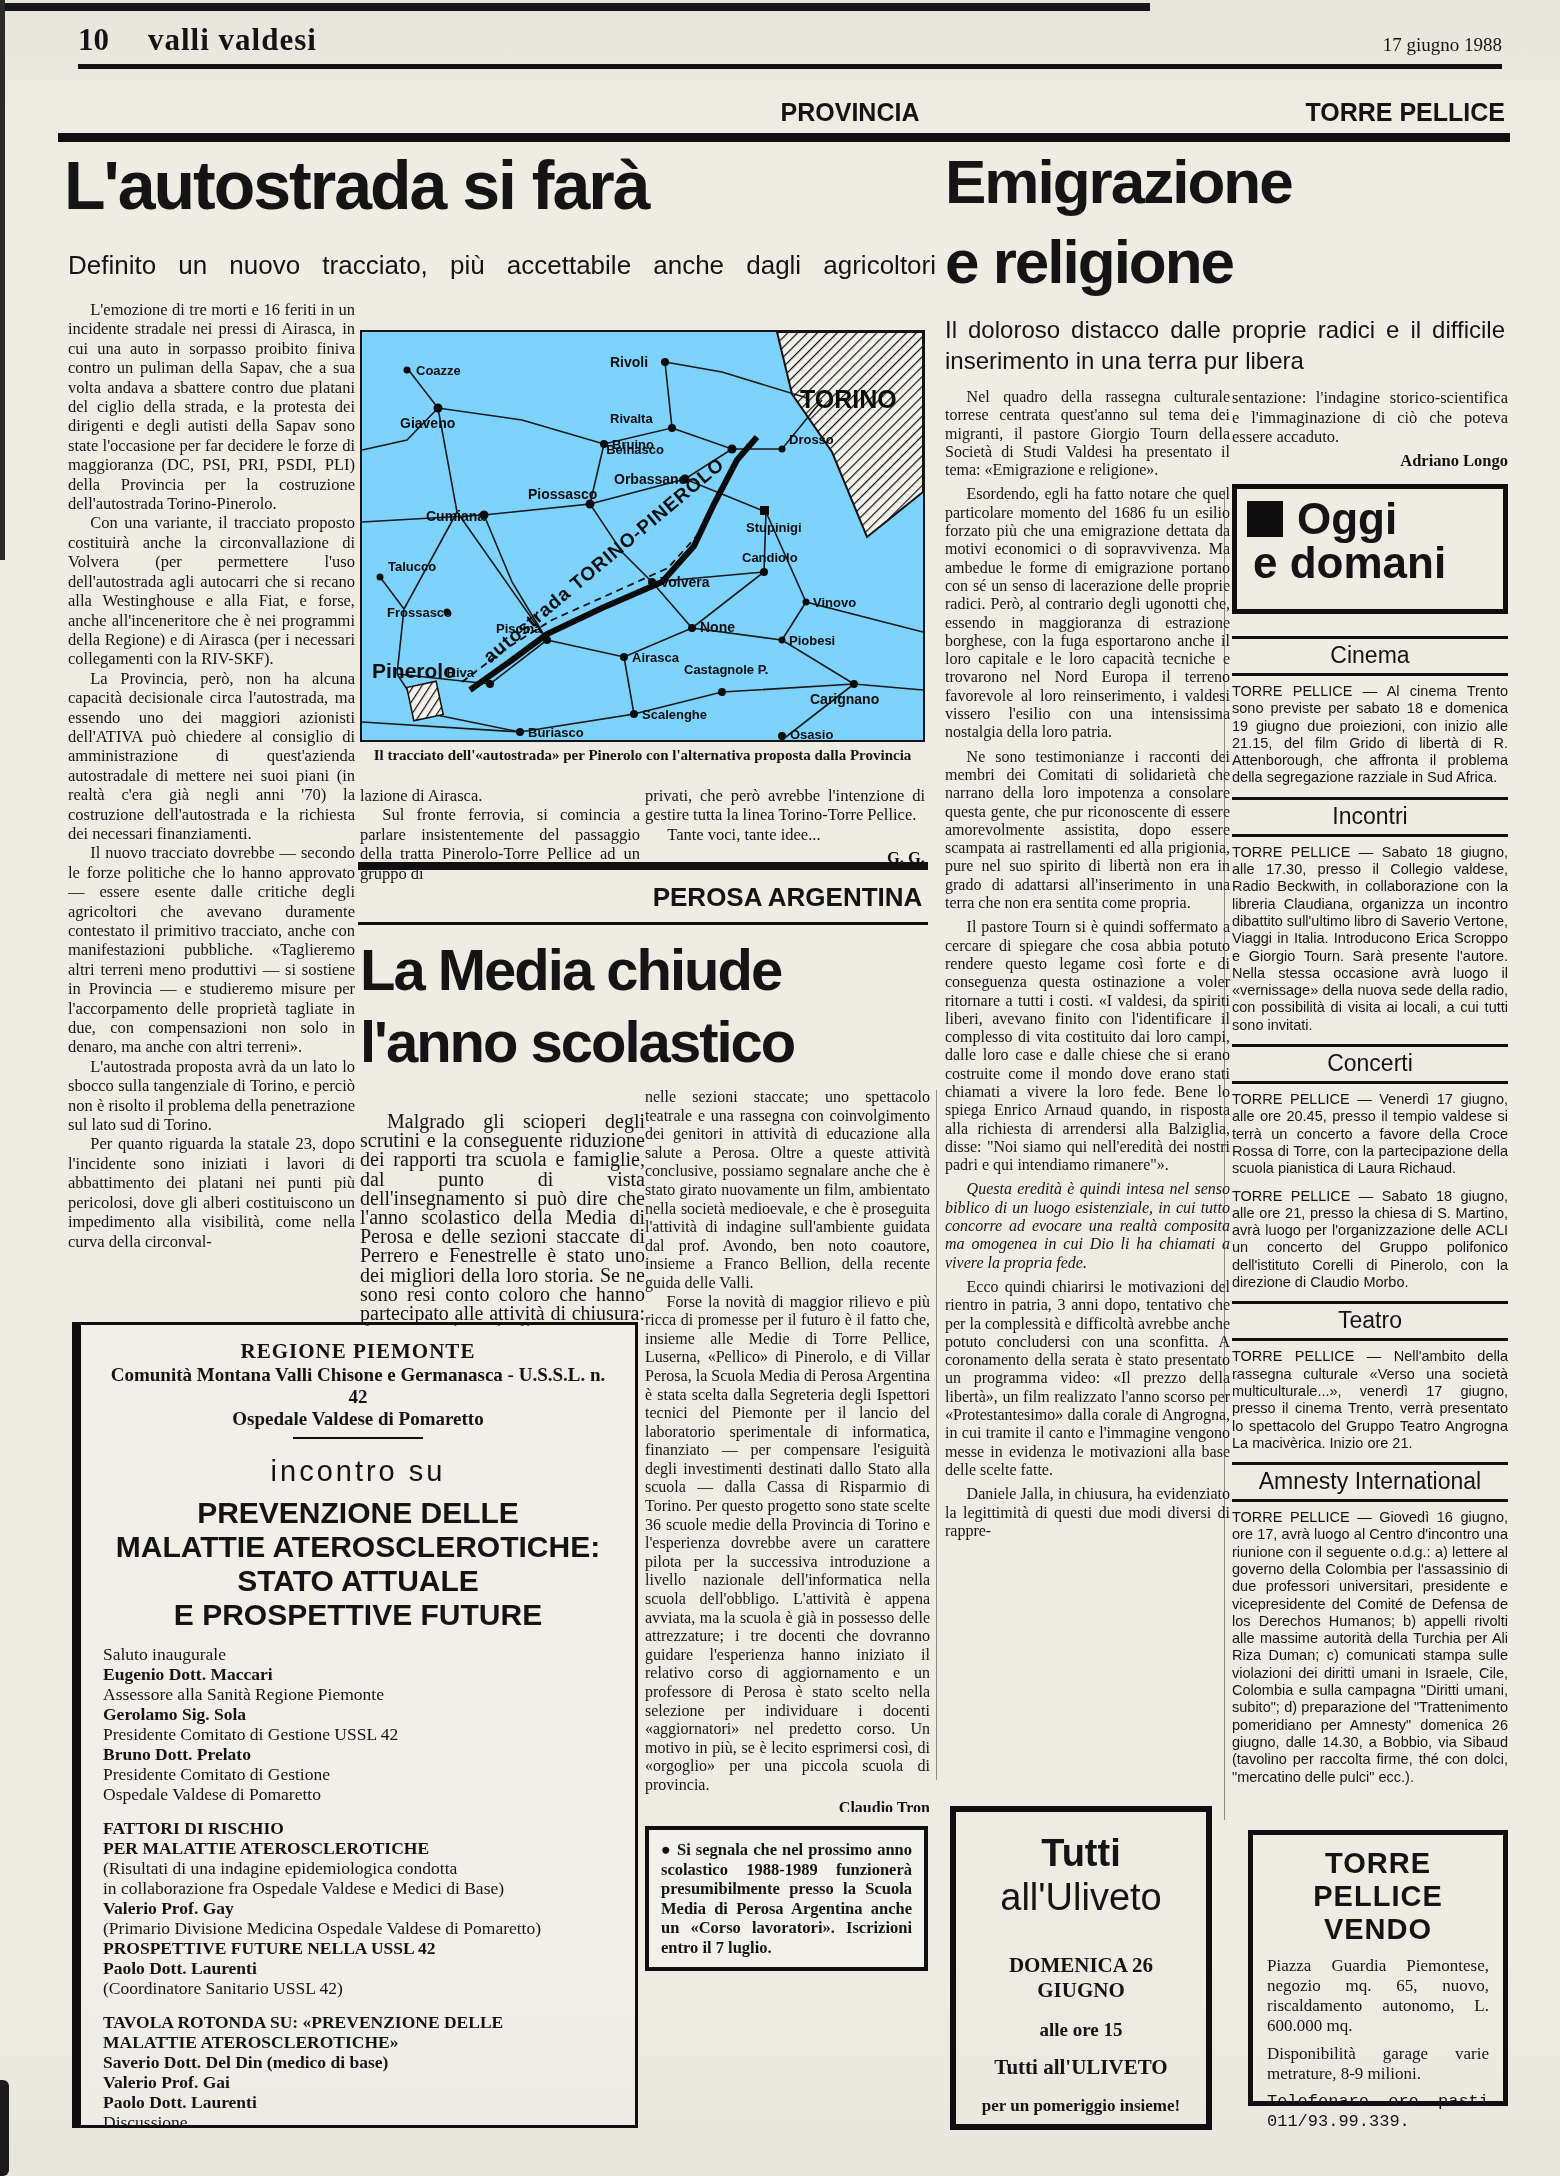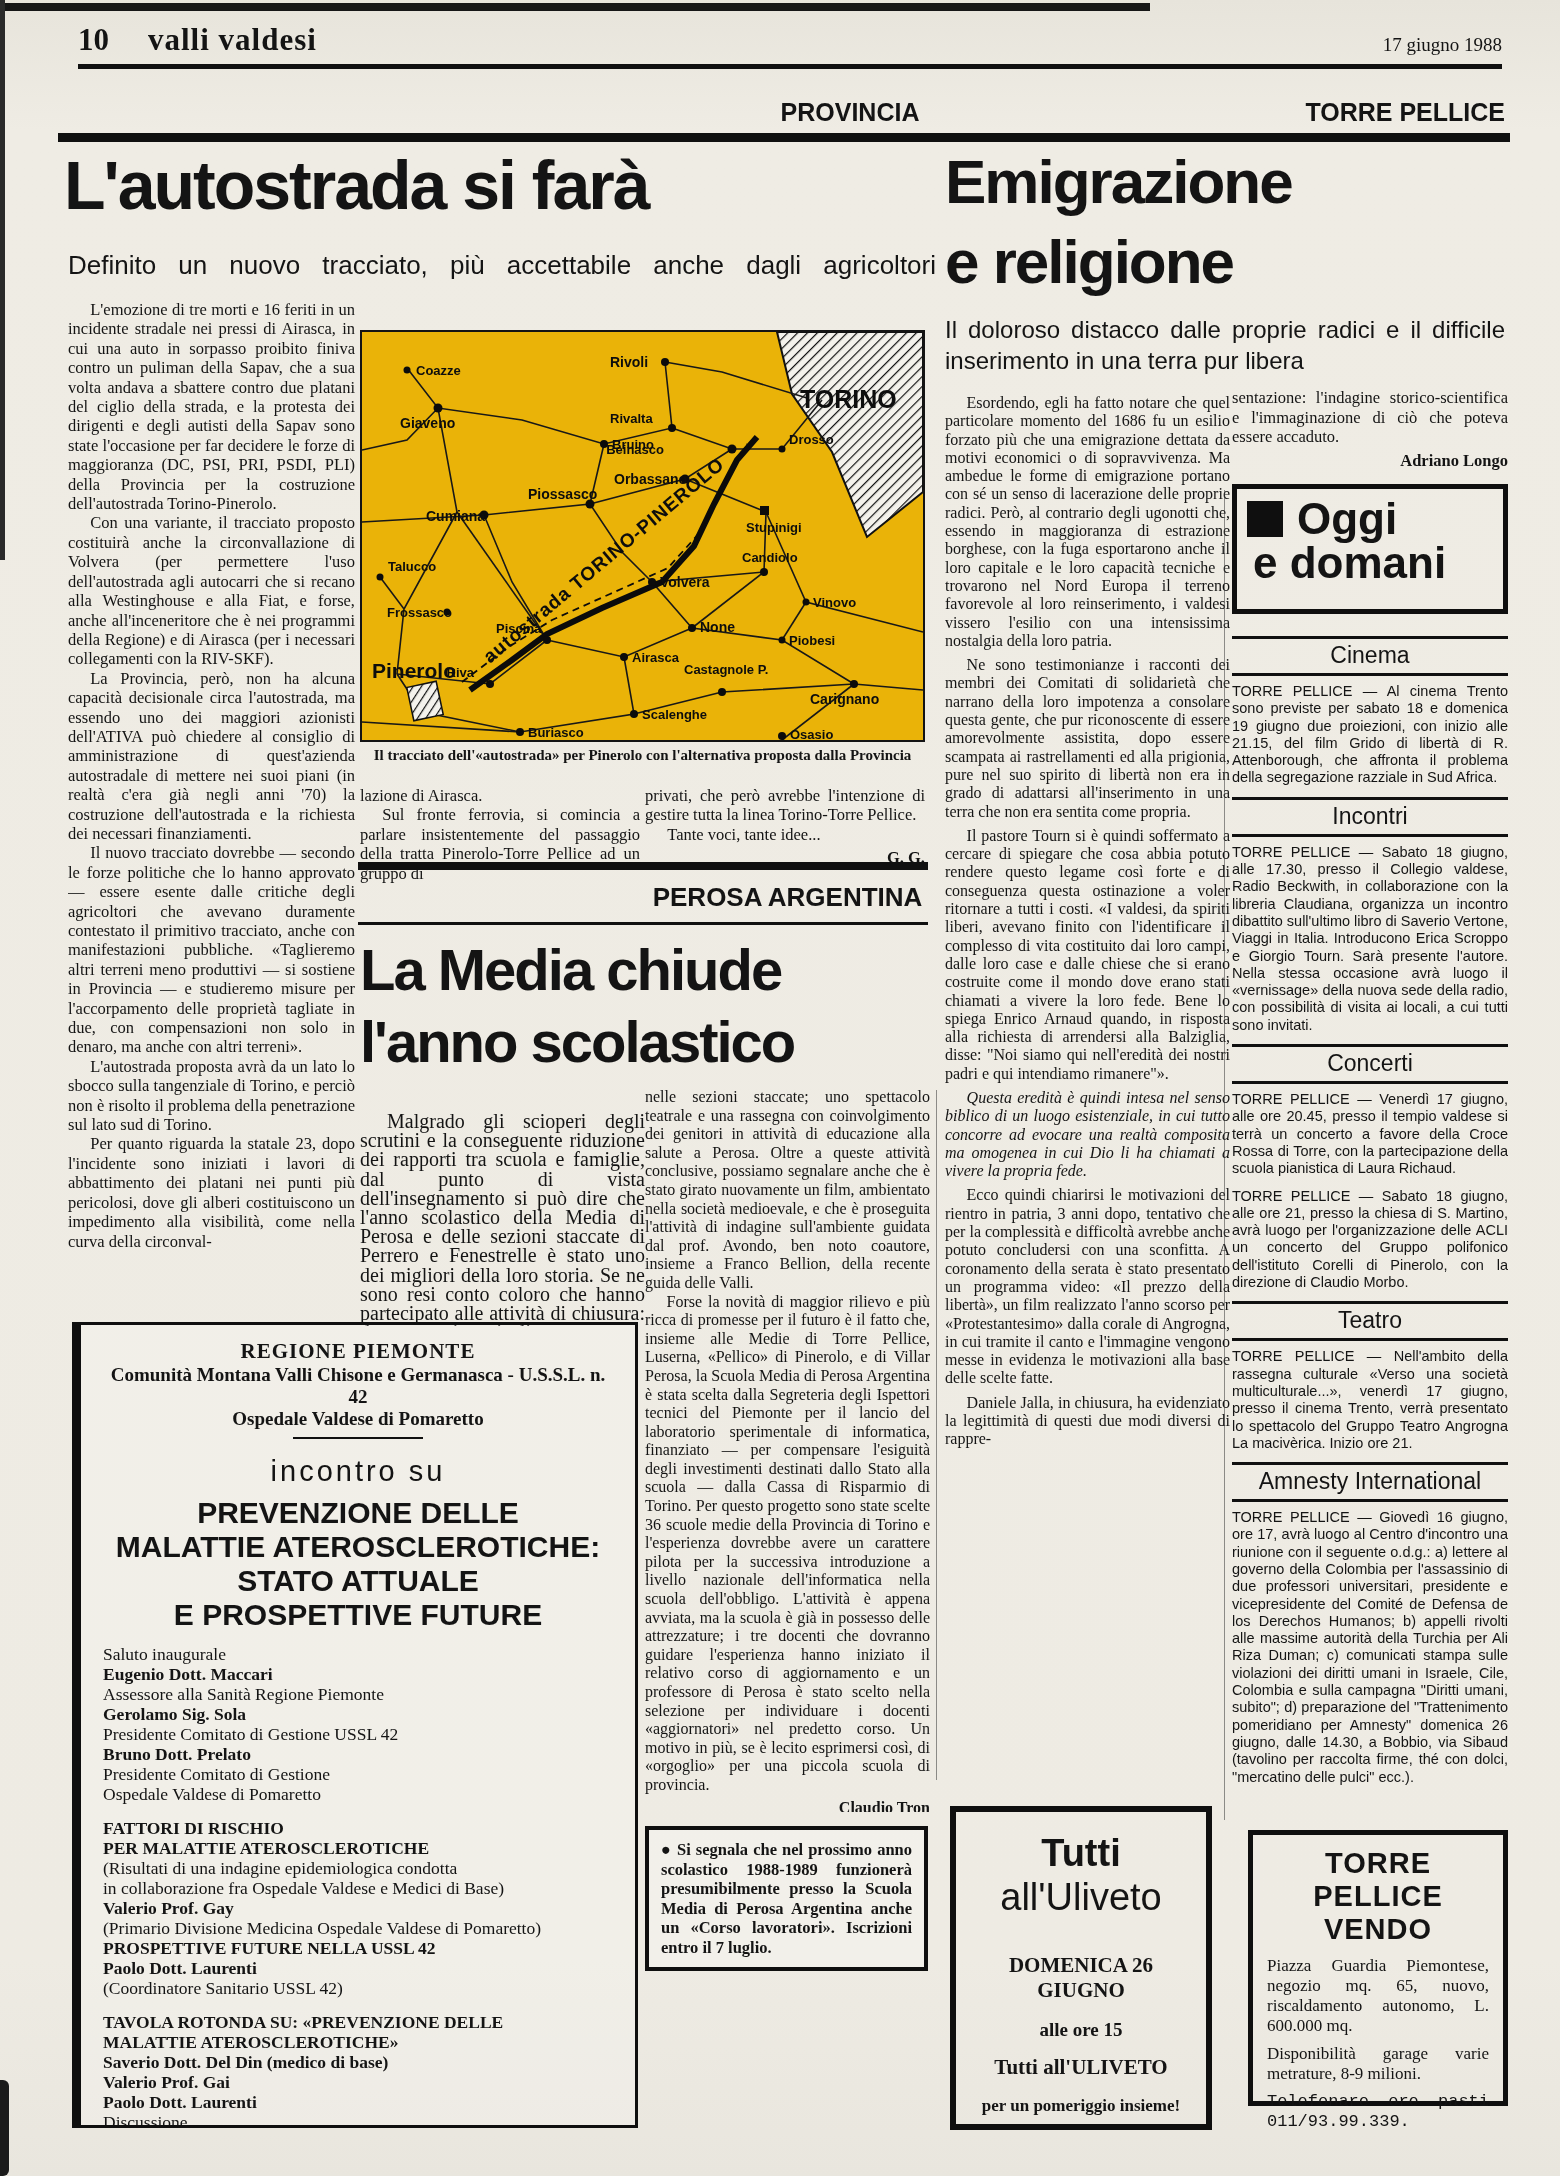--- a/index.html
+++ b/index.html
@@ -51,21 +51,21 @@
 
 <div class="col" style="left:68px;top:300px;width:287px;height:1012px;font-size:16.5px;line-height:19.4px;">
   <p class="para noind" style="text-indent:1.35em;">L'emozione di tre morti e 16 feriti in un incidente stradale nei pressi di Airasca, in cui una auto in sorpasso proibito finiva contro un puliman della Sapav, che a sua volta andava a sbattere contro due platani del ciglio della strada, e la protesta dei dirigenti e degli autisti della Sapav sono state l'occasione per far decidere le forze di maggioranza (DC, PSI, PRI, PSDI, PLI) della Provincia per la costruzione dell'autostrada Torino-Pinerolo.</p>
   <p class="para">Con una variante, il tracciato proposto costituirà anche la circonvallazione di Volvera (per permettere l'uso dell'autostrada agli autocarri che si recano alla Westinghouse e alla Fiat, e forse, anche all'inceneritore che è nei programmi della Regione) e di Airasca (per i necessari collegamenti con la RIV-SKF).</p>
   <p class="para">La Provincia, però, non ha alcuna capacità decisionale circa l'autostrada, ma essendo uno dei maggiori azionisti dell'ATIVA può chiedere al consiglio di amministrazione di quest'azienda autostradale di mettere nei suoi piani (in realtà c'era già negli anni '70) la costruzione dell'autostrada e la richiesta dei necessari finanziamenti.</p>
   <p class="para">Il nuovo tracciato dovrebbe — secondo le forze politiche che lo hanno approvato — essere esente dalle critiche degli agricoltori che avevano duramente contestato il primitivo tracciato, anche con manifestazioni pubbliche. «Taglieremo altri terreni meno produttivi — si sostiene in Provincia — e studieremo misure per l'accorpamento delle proprietà tagliate in due, con compensazioni non solo in denaro, ma anche con altri terreni».</p>
   <p class="para">L'autostrada proposta avrà da un lato lo sbocco sulla tangenziale di Torino, e perciò non è risolto il problema della penetrazione sul lato sud di Torino.</p>
   <p class="para">Per quanto riguarda la statale 23, dopo l'incidente sono iniziati i lavori di abbattimento dei platani nei punti più pericolosi, dove gli alberi costituiscono un impedimento alla visibilità, come nella curva della circonval-</p>
 </div>
 
-<div class="abs" style="left:360px;top:330px;width:565px;height:412px;background:#eab308;border:2px solid #141414;box-sizing:border-box;">
+<div class="abs" style="left:360px;top:330px;width:565px;height:412px;background:#7dd3fc;border:2px solid #141414;box-sizing:border-box;">
   <svg width="561" height="408" viewBox="0 0 561 408">
     <defs>
       <pattern id="hatch" width="7" height="7" patternTransform="rotate(45)" patternUnits="userSpaceOnUse">
         <rect width="7" height="7" fill="#f4f2ec"></rect>
           <line x1="0" y1="0" x2="0" y2="7" stroke="#111" stroke-width="2.4"></line>
       </pattern>
     </defs>
 
     <polygon points="415,0 561,0 561,160 505,205 470,120 430,62" fill="url(#hatch)" stroke="#111" stroke-width="2"></polygon>
 
@@ -225,20 +225,21 @@
   <div class="pl b">Paolo Dott. Laurenti</div>
   <div class="pl">Discussione</div>
 
 </div>
 
 <div class="abs headline" style="left:945px;top:152px;font-size:62px;">Emigrazione</div>
 <div class="abs headline" style="left:945px;top:232px;font-size:62px;">e religione</div>
 <div class="abs sans" style="left:945px;top:314px;width:560px;font-size:24px;line-height:31px;text-align:justify;">Il doloroso distacco dalle proprie radici e il difficile inserimento in una terra pur libera</div>
 
 <div class="col" style="left:945px;top:388px;width:285px;height:1392px;font-size:16px;line-height:18.3px;">
+  <p class="para noind" style="text-indent:1.35em;">Nel quadro della rassegna culturale torrese centrata quest'anno sul tema dei migranti, il pastore Giorgio Tourn della Società di Studi Valdesi ha presentato il tema: «Emigrazione e religione».</p>
   <p class="para" style="margin-top:6px;">Esordendo, egli ha fatto notare che quel particolare momento del 1686 fu un esilio forzato più che una emigrazione dettata da motivi economici o di sopravvivenza. Ma ambedue le forme di emigrazione portano con sé un senso di lacerazione delle proprie radici. Però, al contrario degli ugonotti che, essendo in maggioranza di estrazione borghese, con la fuga esportarono anche il loro capitale e le loro capacità tecniche e trovarono nel Nord Europa il terreno favorevole al loro reinserimento, i valdesi vissero l'esilio con una intensissima nostalgia della loro patria.</p>
   <p class="para" style="margin-top:6px;">Ne sono testimonianze i racconti dei membri dei Comitati di solidarietà che narrano della loro impotenza a consolare questa gente, che pur riconoscente di essere amorevolmente assistita, dopo essere scampata ai rastrellamenti ed alla prigionia, pure nel suo spirito di libertà non era in grado di adattarsi all'inserimento in una terra che non era sentita come propria.</p>
   <p class="para" style="margin-top:6px;">Il pastore Tourn si è quindi soffermato a cercare di spiegare che cosa abbia potuto rendere questo legame così forte e di conseguenza questa ostinazione a voler ritornare a tutti i costi. «I valdesi, da spiriti liberi, avevano finito con l'identificare il complesso di vita costituito dai loro campi, dalle loro case e dalle chiese che si erano costruite come il mondo dove erano stati chiamati a vivere la loro fede. Bene lo spiega Enrico Arnaud quando, in risposta alla richiesta di arrendersi alla Balziglia, disse: "Noi siamo qui nell'eredità dei nostri padri e qui intendiamo rimanere"».</p>
   <p class="para" style="margin-top:6px;font-style:italic;">Questa eredità è quindi intesa nel senso biblico di un luogo esistenziale, in cui tutto concorre ad evocare una realtà composita ma omogenea in cui Dio li ha chiamati a vivere la propria fede.</p>
   <p class="para" style="margin-top:6px;">Ecco quindi chiarirsi le motivazioni del rientro in patria, 3 anni dopo, tentativo che per la complessità e difficoltà avrebbe anche potuto concludersi con una sconfitta. A coronamento della serata è stato presentato un programma video: «Il prezzo della libertà», un film realizzato l'anno scorso per «Protestantesimo» dalla corale di Angrogna, in cui tramite il canto e l'immagine vengono messe in evidenza le motivazioni alla base delle scelte fatte.</p>
   <p class="para" style="margin-top:6px;">Daniele Jalla, in chiusura, ha evidenziato la legittimità di questi due modi diversi di rappre-</p>
 </div>
 
 <div class="col" style="left:1232px;top:388px;width:276px;height:92px;font-size:16.5px;line-height:19.5px;">
   <p class="para noind">sentazione: l'indagine storico-scientifica e l'immaginazione di ciò che poteva essere accaduto.</p>

